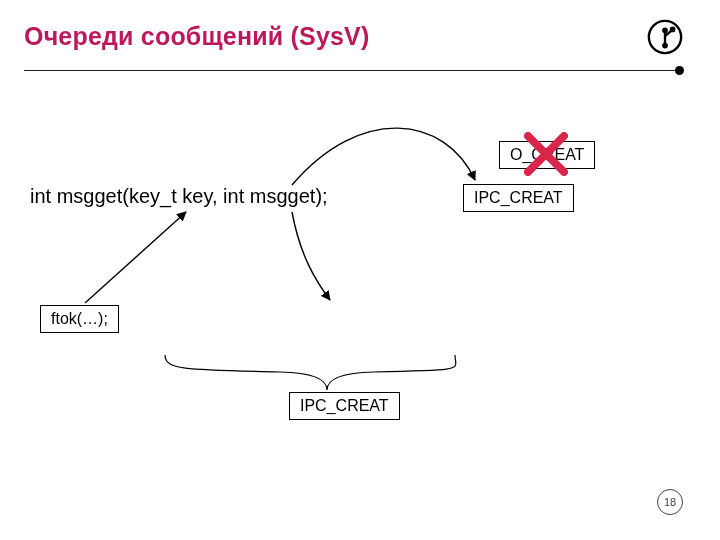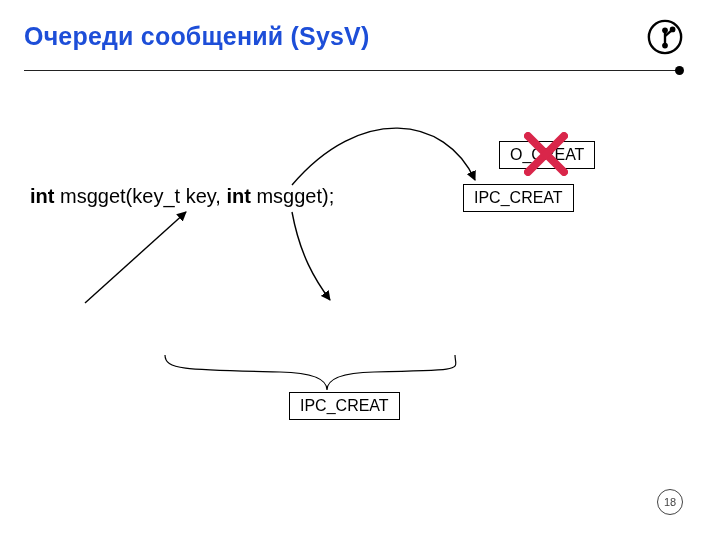--- a/index.html
+++ b/index.html
@@ -16,21 +16,21 @@
     position: relative;
     width: 720px;
     height: 540px;
   }
   .title {
     position: absolute;
     left: 24px;
     top: 22px;
     font-size: 25px;
     font-weight: bold;
-    color: #1d4ed8;
+    color: #be185d;
     letter-spacing: 0.2px;
   }
   .hr {
     position: absolute;
     left: 24px;
     right: 40px;
     top: 70px;
     height: 0;
     border-top: 1px solid #222;
   }
@@ -42,21 +42,21 @@
     height: 9px;
     border-radius: 50%;
     background: #000;
   }
   .signature {
     position: absolute;
     left: 30px;
     top: 185px;
     font-size: 20px;
   }
-  .signature .bold { font-weight: bold; }
+  .signature .bold { font-weight: normal; }
 
   .box {
     position: absolute;
     border: 1px solid #000;
     background: #fff;
     padding: 4px 10px;
     font-size: 16px;
     white-space: nowrap;
   }
   .box.ftok   { left: 40px;  top: 305px; }
@@ -138,20 +138,21 @@
 
   <div class="signature">
     <span class="bold">int</span>
     <span> </span><span>msgget</span><span>(</span><span>key_t</span>
     <span> </span><span>key</span><span>, </span><span class="bold">int</span>
     <span> </span><span>msgget</span><span>);</span>
   </div>
 
   <div class="whitebar"></div>
 
+  <div class="box ftok">ftok(…);</div>
   <div class="box ipc1">IPC_CREAT</div>
   <div class="box ocreat">O_CREAT</div>
   <div class="box ipc2">IPC_CREAT</div>
 
   <div class="cross">
     <svg viewBox="0 0 44 44">
       <line x1="4" y1="4" x2="40" y2="40" stroke="#d9264a" stroke-width="8" stroke-linecap="round"></line>
       <line x1="40" y1="4" x2="4" y2="40" stroke="#d9264a" stroke-width="8" stroke-linecap="round"></line>
     </svg>
   </div>

